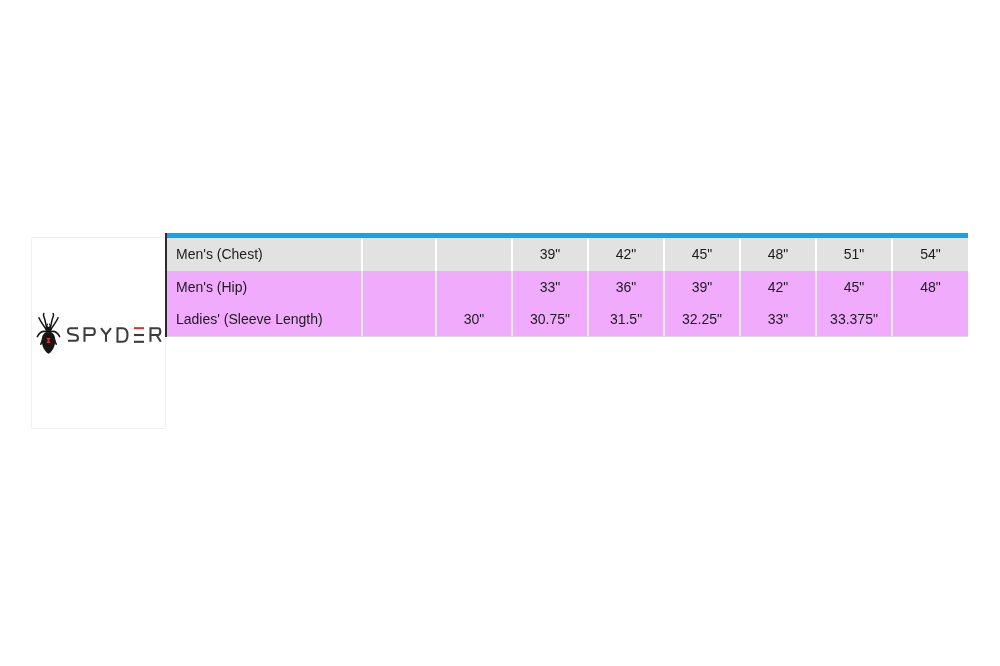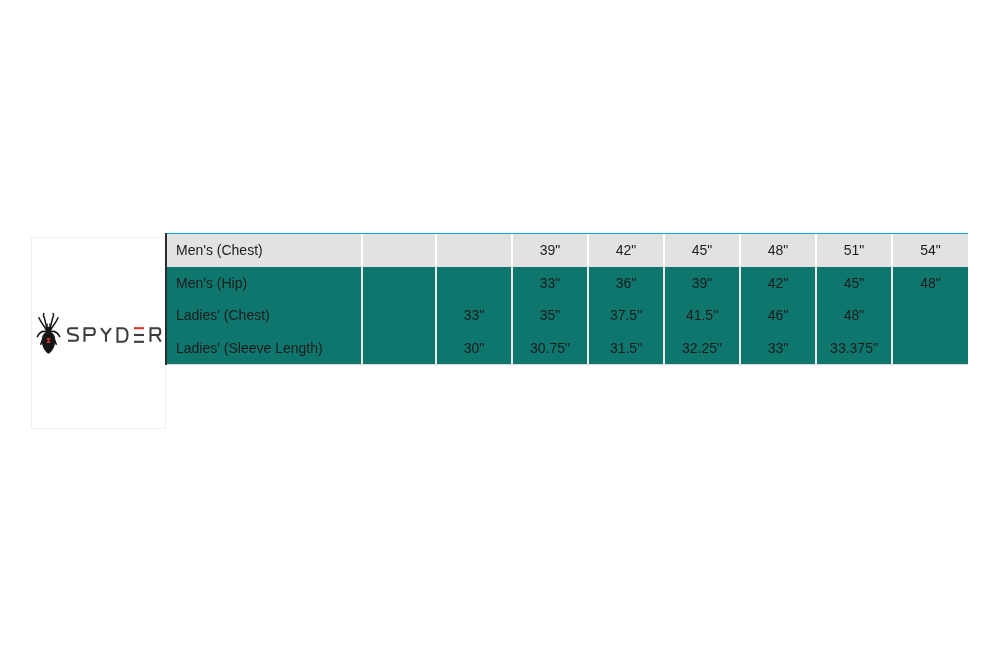--- a/index.html
+++ b/index.html
@@ -21,31 +21,31 @@
   .wordmark{flex:0 0 auto;margin-top:2px;}
 
   
   .chart-wrap{
     position:absolute;left:165px;top:233px;width:803px;
     border-left:2px solid #2b2b2b;
   }
   table.size-chart{
     table-layout:fixed;border-collapse:separate;border-spacing:0;
     width:801px;
-    border-top:1px solid #0ea5e9;
+    border-top:5px solid #0ea5e9;
     border-bottom:1px solid #dadada;
   }
   table.size-chart td{
     box-sizing:border-box;height:32.5px;vertical-align:middle;
     font-size:14px;color:#1c1c1c;white-space:nowrap;overflow:hidden;
   }
   td.label-cell{text-align:left;padding-left:9px;}
   td.value-cell{text-align:center;}
   tr.shaded td{background:#e2e2e2;border-left:2px solid #ffffff;}
-  tr.plain  td{background:#0f766e;border-left:2px solid #e8e8e8;}
+  tr.plain  td{background:#f0abfc;border-left:2px solid #e8e8e8;}
   tr.shaded td:first-child, tr.plain td:first-child{border-left:none;}
 </style>
 </head>
 <body>
 
 <div class="page">
 
   <div class="logo-box">
     <svg class="spider" width="27" height="45" viewBox="0 0 30 48" aria-hidden="true">
       <g fill="none" stroke="#161616" stroke-width="1.7" stroke-linecap="round">
@@ -120,31 +120,20 @@
             <td class="value-cell"></td>
             <td class="value-cell"></td>
             <td class="value-cell">33"</td>
             <td class="value-cell">36"</td>
             <td class="value-cell">39"</td>
             <td class="value-cell">42"</td>
             <td class="value-cell">45"</td>
             <td class="value-cell">48"</td>
           </tr>
           <tr class="plain">
-            <td class="label-cell">Ladies' (Chest)</td>
-            <td class="value-cell"></td>
-            <td class="value-cell">33"</td>
-            <td class="value-cell">35"</td>
-            <td class="value-cell">37.5"</td>
-            <td class="value-cell">41.5"</td>
-            <td class="value-cell">46"</td>
-            <td class="value-cell">48"</td>
-            <td class="value-cell"></td>
-          </tr>
-          <tr class="plain">
             <td class="label-cell">Ladies' (Sleeve Length)</td>
             <td class="value-cell"></td>
             <td class="value-cell">30"</td>
             <td class="value-cell">30.75"</td>
             <td class="value-cell">31.5"</td>
             <td class="value-cell">32.25"</td>
             <td class="value-cell">33"</td>
             <td class="value-cell">33.375"</td>
             <td class="value-cell"></td>
           </tr>

